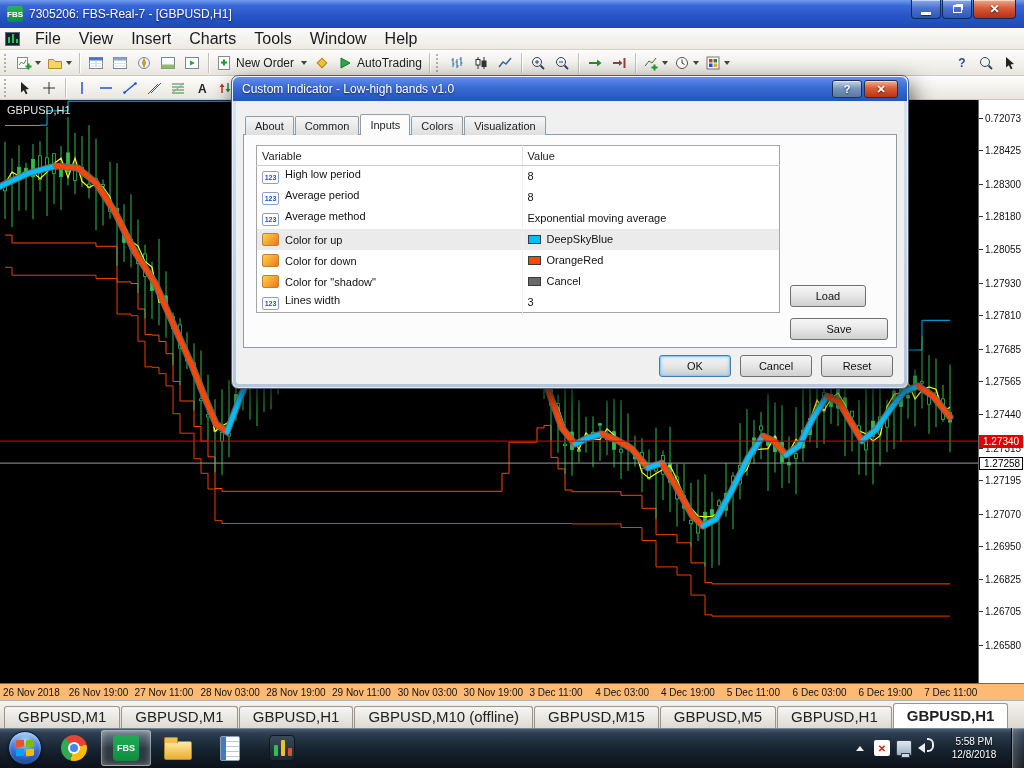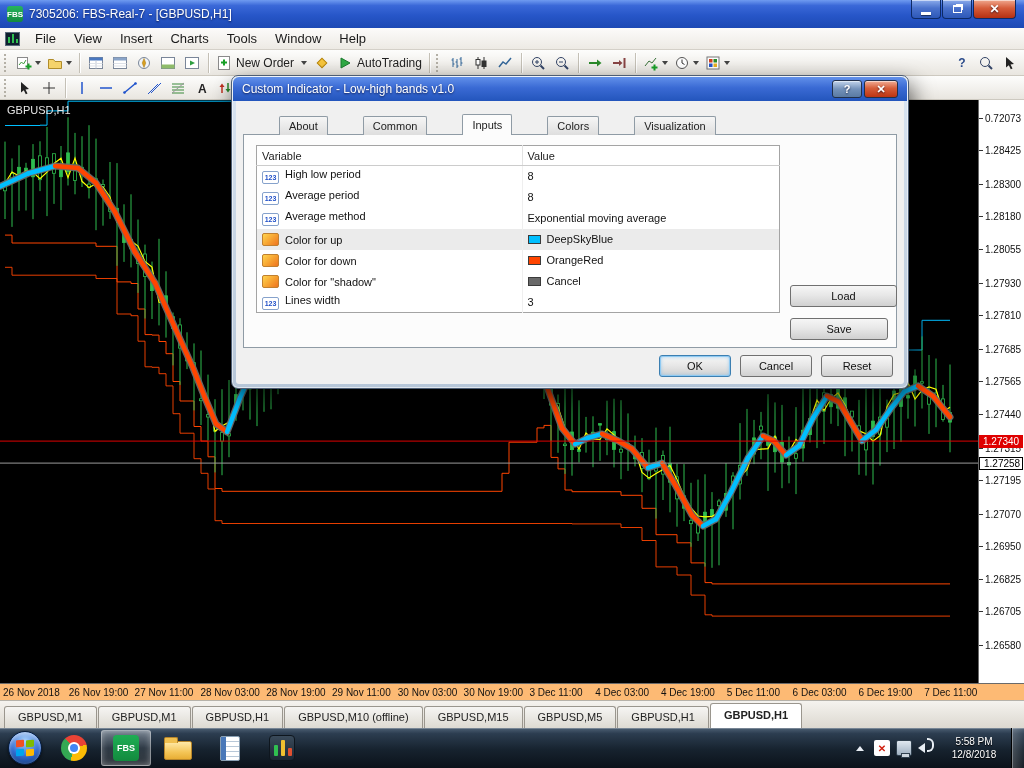--- a/index.html
+++ b/index.html
@@ -17,21 +17,21 @@
   .wbtn{width:30px;height:19px;margin-left:1px;border:1px solid #0d2a66;border-top:none;border-radius:0 0 4px 4px;
     background:linear-gradient(#8cacec,#4a72cc 45%,#2d58b8);display:flex;align-items:center;justify-content:center;
     box-shadow:inset 0 1px 0 rgba(255,255,255,.55);}
   .wbtn.close{width:43px;background:linear-gradient(#f0a88e,#d65c3a 45%,#b53012);}
   .glyph-min{width:10px;height:3px;background:#fff;margin-top:8px;box-shadow:0 1px 1px rgba(0,0,0,.5);}
   .glyph-restore{width:9px;height:8px;border:1px solid #fff;border-top-width:2px;background:transparent;box-shadow:2px -2px 0 -1px #fff;}
   .glyph-close{color:#fff;font-size:12px;font-weight:bold;line-height:1;}
 
   
   .menubar{position:absolute;top:28px;left:0;right:0;height:22px;background:linear-gradient(#fcfbfa,#edeae4);
-    border-bottom:1px solid #d4d0c8;display:flex;align-items:center;font-size:13px;}
+    border-bottom:1px solid #d4d0c8;display:flex;align-items:center;font-size:16px;}
   .doc-icon{width:15px;height:14px;margin:0 6px 0 5px;background:#10202e;border:1px solid #5a6a7a;position:relative;}
   .doc-icon i{position:absolute;bottom:2px;width:2px;background:#30c050;}
   .menuitem{padding:3px 9px;color:#1a1a1a;}
 
   
   .toolbar1{position:absolute;top:50px;left:0;right:0;height:26px;background:linear-gradient(#fdfdfc,#e9e6e0);
     border-bottom:1px solid #cdc9c0;display:flex;align-items:center;padding:0 2px;}
   .toolbar2{position:absolute;top:76px;left:0;right:0;height:24px;background:linear-gradient(#fdfdfc,#e9e6e0);
     border-bottom:1px solid #cdc9c0;display:flex;align-items:center;padding:0 2px;}
   .tbtn{height:22px;min-width:24px;padding:0 2px;display:flex;align-items:center;justify-content:center;border:1px solid transparent;border-radius:2px;}
@@ -63,45 +63,45 @@
     background:linear-gradient(180deg,#6190ea 0%,#3a6ad4 45%,#2355bc 100%);
     color:#fff;font-size:12px;display:flex;align-items:center;padding:4px 9px;text-shadow:0 1px 2px rgba(0,0,30,.65);}
   .dlg-title-btns{margin-left:auto;display:flex;gap:2px;}
   .dlg-hbtn{width:30px;height:18px;border-radius:3px;border:1px solid #22304a;display:flex;align-items:center;justify-content:center;
     color:#fff;font-size:11px;font-weight:bold;box-shadow:inset 0 1px 0 rgba(255,255,255,.5);}
   .dlg-hbtn.help{background:linear-gradient(#c2d4ec,#7492ba 50%,#5a7aa2);}
   .dlg-hbtn.close{width:34px;background:linear-gradient(#f2ae96,#d65e3a 45%,#bd3412);}
   .dlg-body{position:absolute;left:4px;right:4px;top:25px;bottom:4px;background:#f0f0f0;border-radius:0 0 3px 3px;}
   .dtabs{position:absolute;left:9px;top:13px;display:flex;z-index:3;}
   .dtab{height:19px;line-height:18px;margin-top:2px;padding:0 9px;font-size:11px;border:1px solid #8f9ba5;border-bottom:none;
-    border-radius:2px 2px 0 0;background:linear-gradient(#f6f6f6,#dedede);margin-right:1px;color:#222;margin-left:34px;}
+    border-radius:2px 2px 0 0;background:linear-gradient(#f6f6f6,#dedede);margin-right:1px;color:#222;}
   .dtab.active{margin-top:0;height:21px;line-height:20px;background:#fcfcfc;font-weight:normal;}
   .dpanel{position:absolute;left:7px;right:7px;top:33px;height:214px;border:1px solid #8f9ba5;background:#fcfcfc;z-index:2;}
   .ptable{position:absolute;left:12px;top:10px;width:524px;border-collapse:collapse;background:#fff;
     border:1px solid #a4a4a4;font-size:11px;table-layout:fixed;}
   .ptable th{font-weight:normal;text-align:left;height:20px;padding:0 5px;border-bottom:1px solid #cccccc;border-right:1px solid #e2e2e2;color:#222;}
   .ptable th:last-child,.ptable td:last-child{border-right:none;}
   .ptable td{height:21px;padding:0 5px;border-right:1px solid #efefef;white-space:nowrap;overflow:hidden;color:#111;}
   .ptable tr.shaded{background:#ebebeb;}
   .rowicon{display:inline-block;width:17px;height:13px;border-radius:2px;vertical-align:-2px;margin-right:6px;text-align:center;}
   .rowicon.numeric{border:1px solid #86a2cc;background:#fff;color:#2050c8;font-size:7px;font-weight:bold;line-height:11px;}
   .rowicon.color{border:1px solid #c08030;background:linear-gradient(135deg,#ffd44e 0%,#f6a030 55%,#ee7420 100%);}
   .swatch{display:inline-block;width:13px;height:9px;border:1px solid #3a3a3a;margin-right:6px;vertical-align:-1px;}
   .btn{height:22px;border:1px solid #707070;border-radius:3px;background:linear-gradient(#f6f6f6,#e8e8e8 45%,#d0d0d0);
     font-size:11px;text-align:center;line-height:20px;color:#111;}
-  .btn.load{position:absolute;left:546px;top:150px;width:107px;}
+  .btn.load{position:absolute;left:546px;top:150px;width:76px;}
   .btn.save{position:absolute;left:546px;top:183px;width:98px;}
   .dlg-actions{position:absolute;right:11px;bottom:7px;display:flex;gap:9px;z-index:3;}
   .dlg-actions .btn{width:72px;}
   .btn.ok{border-color:#3c7fb1;box-shadow:inset 0 0 4px #7ec0f0, inset 0 0 0 1px #9cd0f4;}
 
   
   .chart-tabs{position:absolute;top:700px;left:0;right:0;height:28px;background:linear-gradient(#f5f3ef,#dcd8d0);
     border-top:1px solid #b6b2aa;display:flex;align-items:flex-end;padding:0 0 0 4px;}
-  .ctab{height:22px;line-height:20px;padding:0 13px;font-size:11px;background:linear-gradient(#f6f5f3,#dddad2);
+  .ctab{height:22px;line-height:20px;padding:0 13px;font-size:15px;background:linear-gradient(#f6f5f3,#dddad2);
     border:1px solid #9a968e;border-bottom:none;border-radius:3px 3px 0 0;margin-right:1px;color:#222;white-space:nowrap;}
   .ctab.active{background:#fff;font-weight:bold;height:25px;line-height:23px;}
 
   
   .taskbar{position:absolute;top:728px;left:0;right:0;height:40px;display:flex;align-items:center;
     background:linear-gradient(180deg,#4d6074 0%,#2c3d50 14%,#16222e 55%,#0b121a 100%);box-shadow:inset 0 1px 0 rgba(255,255,255,.25);}
   .orb{width:34px;height:34px;border-radius:50%;margin:0 6px 0 8px;position:relative;
     background:radial-gradient(circle at 50% 28%,#aad4ff,#2f6ad0 55%,#0e2f66 95%);border:1px solid #061c3c;
     box-shadow:inset 0 2px 4px rgba(255,255,255,.65), 0 1px 3px rgba(0,0,0,.6);}
   .orb i{position:absolute;width:8px;height:7px;border-radius:1px;}

